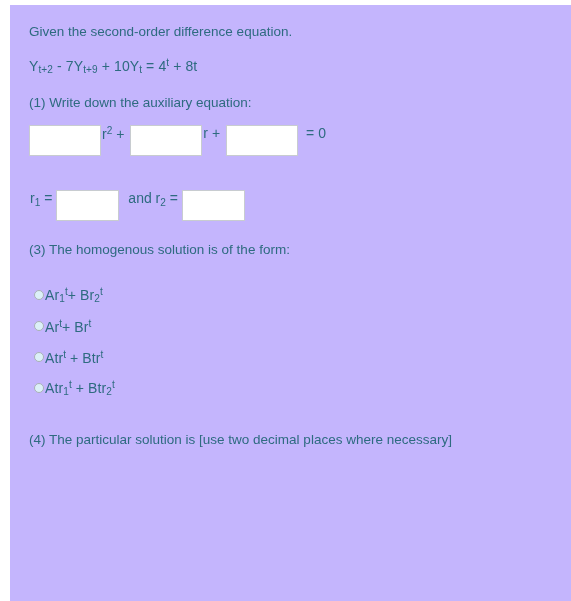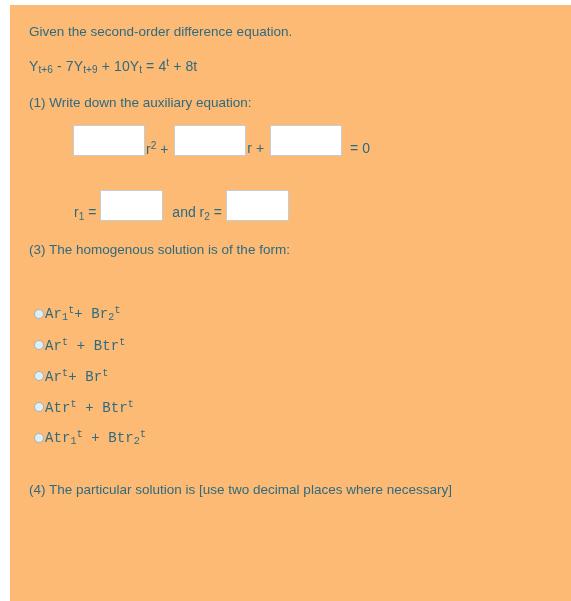--- a/index.html
+++ b/index.html
@@ -13,21 +13,21 @@
     background: #ffffff;
     font-family: "Liberation Sans", sans-serif;
     overflow: hidden;
   }
   .question-panel {
     position: absolute;
     left: 10px;
     top: 5px;
     width: 561px;
     height: 596px;
-    background: #fdba74;
+    background: #c4b5fd;
     box-sizing: border-box;
     padding: 18px 1px 0 19px;
     color: #2e6b80;
   }
   .qline {
     font-size: 13.5px;
     line-height: 17px;
     color: #2e6b80;
     white-space: nowrap;
   }
@@ -46,23 +46,22 @@
     font-size: 0.72em;
     vertical-align: -0.25em;
   }
   sup {
     font-size: 0.72em;
     vertical-align: 0.45em;
   }
 
   .input-row {
     display: flex;
-    align-items: flex-end;
+    align-items: flex-start;
     white-space: nowrap;
-    margin-left: 44px;
   }
   .blank {
     background: #ffffff;
     border: 1px solid #c8ccd0;
     box-sizing: border-box;
     outline: none;
     font-family: "Liberation Sans", sans-serif;
     font-size: 13px;
     color: #2e6b80;
     padding: 0 4px;
@@ -74,22 +73,21 @@
 
   .inline-label {
     font-size: 14px;
     color: #2e6b80;
     padding: 0 0 0 1px;
     white-space: nowrap;
   }
   .lbl-gap-r { padding-right: 6px; }
 
   .options {
-    margin-top: 32px;
-    font-family: Liberation Mono, monospace;
+    margin-top: 13px;
   }
   .option {
     display: flex;
     align-items: center;
     height: 20px;
     margin-bottom: 11px;
     padding-left: 5px;
     cursor: pointer;
   }
   .radio {
@@ -111,21 +109,21 @@
 </style>
 </head>
 <body>
 
 <div class="question-panel">
 
   <div class="qline">Given the second-order difference equation.</div>
 
   <div class="spacer-sm"></div>
 
-  <div class="eqline"><span>Y</span><sub>t+6</sub><span> - 7</span><span>Y</span><sub>t+9</sub><span> + 10</span><span>Y</span><sub>t</sub><span> = 4</span><sup>t</sup><span> + 8t</span></div>
+  <div class="eqline"><span>Y</span><sub>t+2</sub><span> - 7</span><span>Y</span><sub>t+9</sub><span> + 10</span><span>Y</span><sub>t</sub><span> = 4</span><sup>t</sup><span> + 8t</span></div>
 
   <div class="spacer-md"></div>
 
   <div class="qline">(1) Write down the auxiliary equation:</div>
 
   <div class="spacer-sm"></div>
 
   <div class="input-row">
     <input class="blank blank-aux" type="text" value="" style="">
     <span class="inline-label lbl-gap-r"><span>r</span><sup>2</sup><span> +</span></span>
@@ -154,24 +152,20 @@
   <div class="spacer-sm"></div>
 
 
   <div class="options">
     <div class="option">
       <span class="radio"></span>
       <span class="option-label">Ar<sub>1</sub><sup>t</sup>+ Br<sub>2</sub><sup>t</sup></span>
     </div>
     <div class="option">
       <span class="radio"></span>
-      <span class="option-label">Ar<sup>t</sup> + Btr<sup>t</sup></span>
-    </div>
-    <div class="option">
-      <span class="radio"></span>
       <span class="option-label">Ar<sup>t</sup>+ Br<sup>t</sup></span>
     </div>
     <div class="option">
       <span class="radio"></span>
       <span class="option-label">Atr<sup>t</sup> + Btr<sup>t</sup></span>
     </div>
     <div class="option">
       <span class="radio"></span>
       <span class="option-label">Atr<sub>1</sub><sup>t</sup> + Btr<sub>2</sub><sup>t</sup></span>
     </div>

